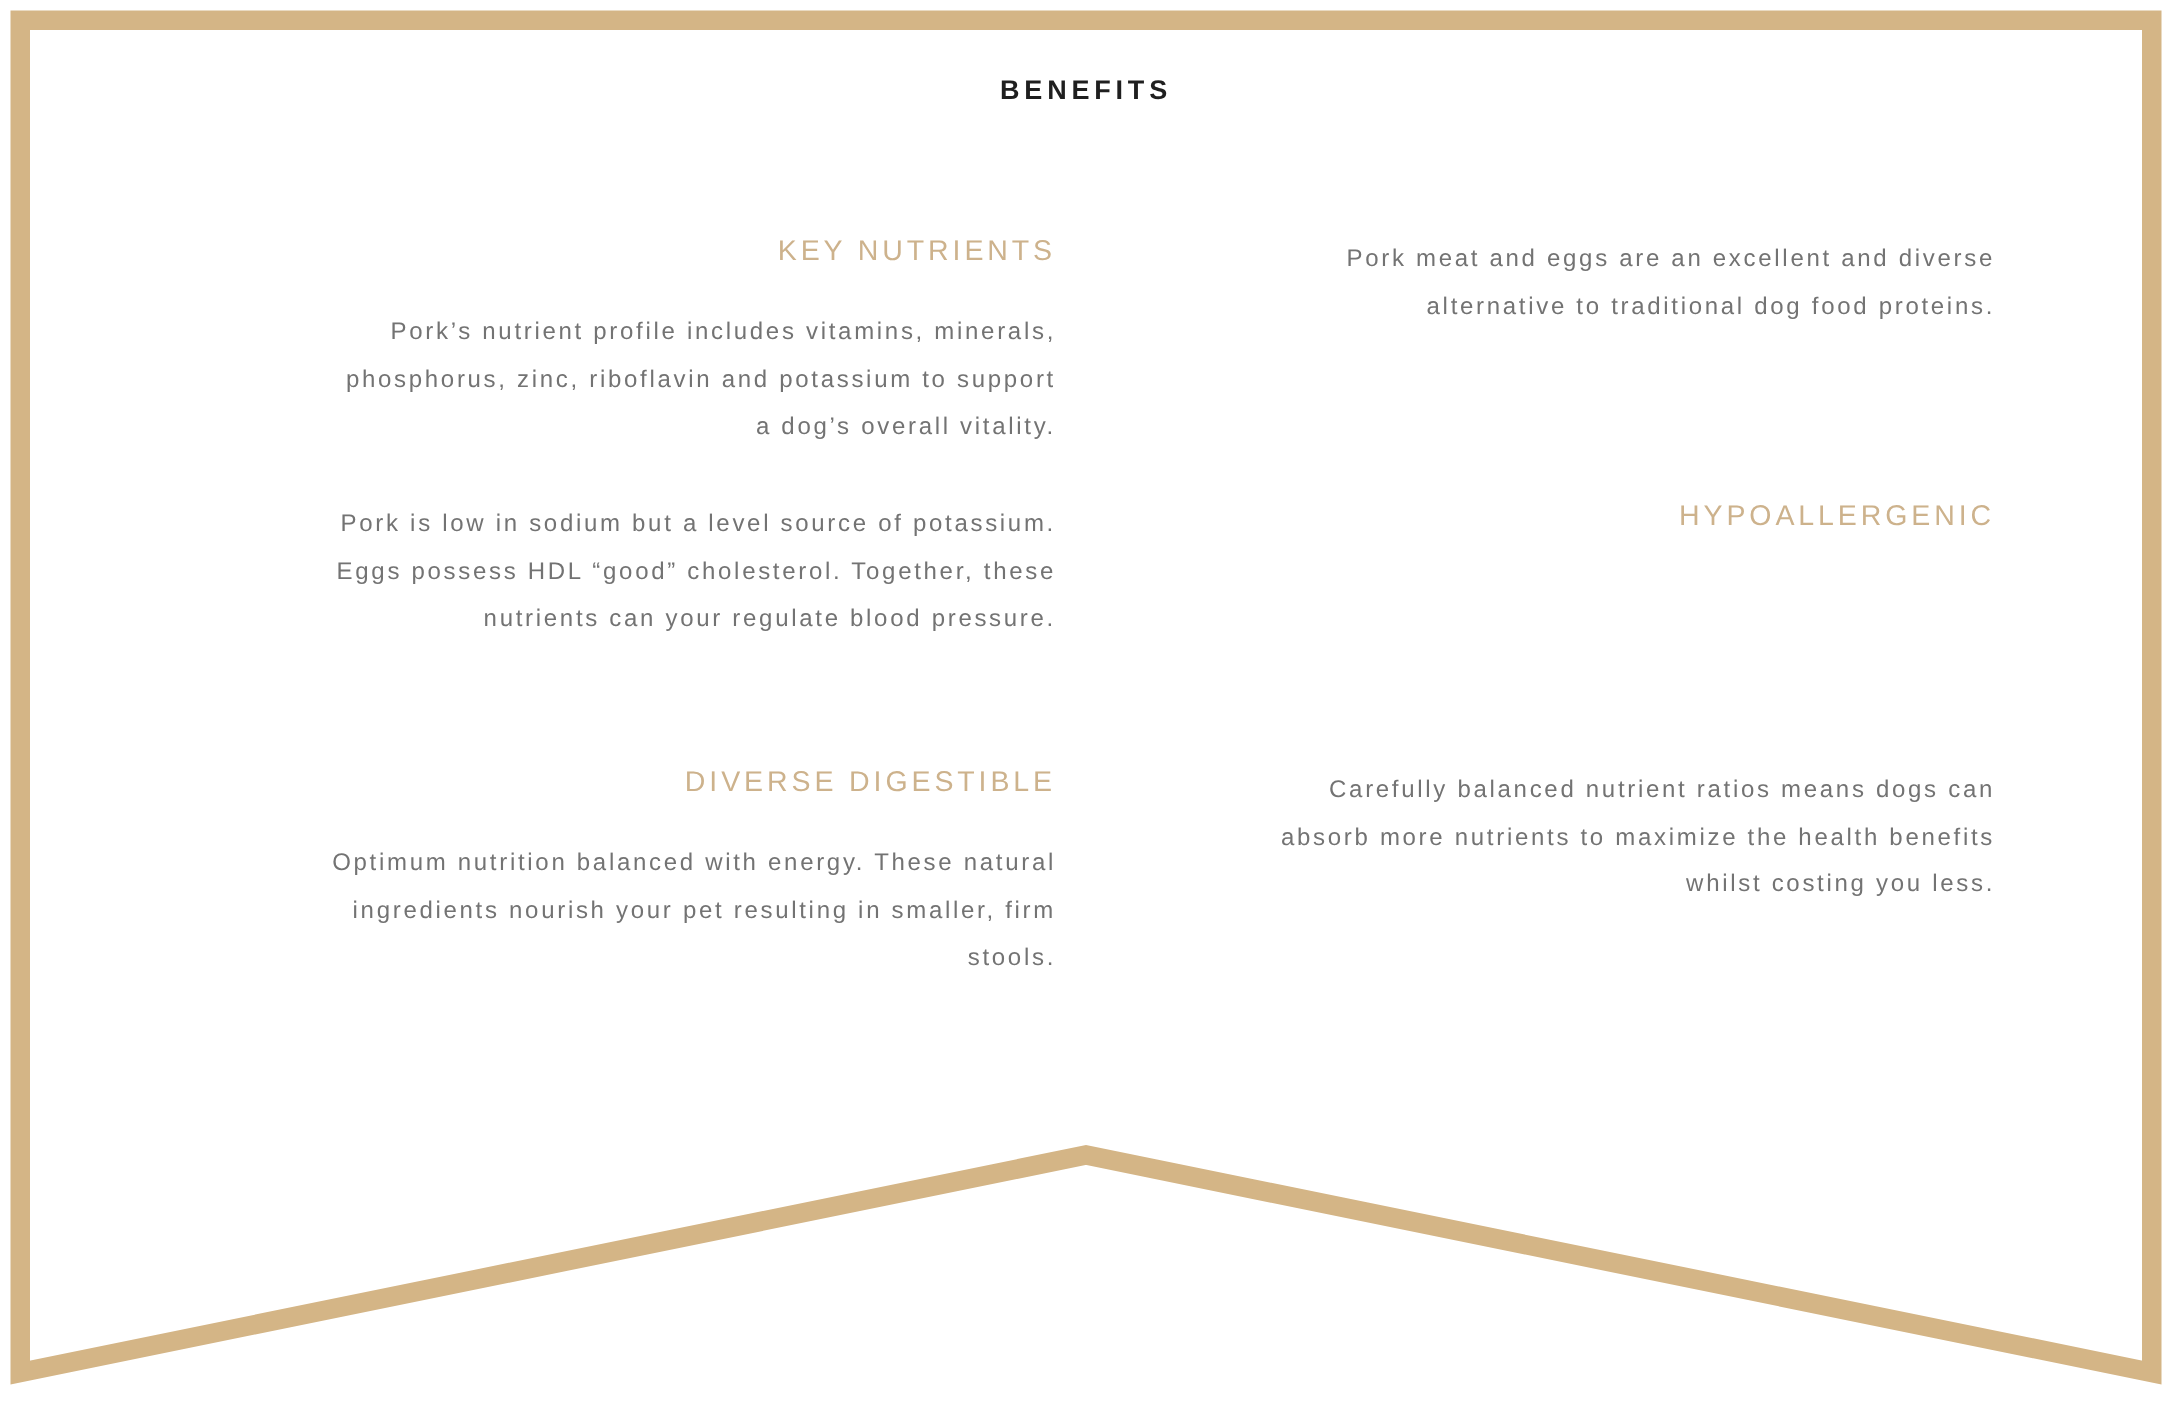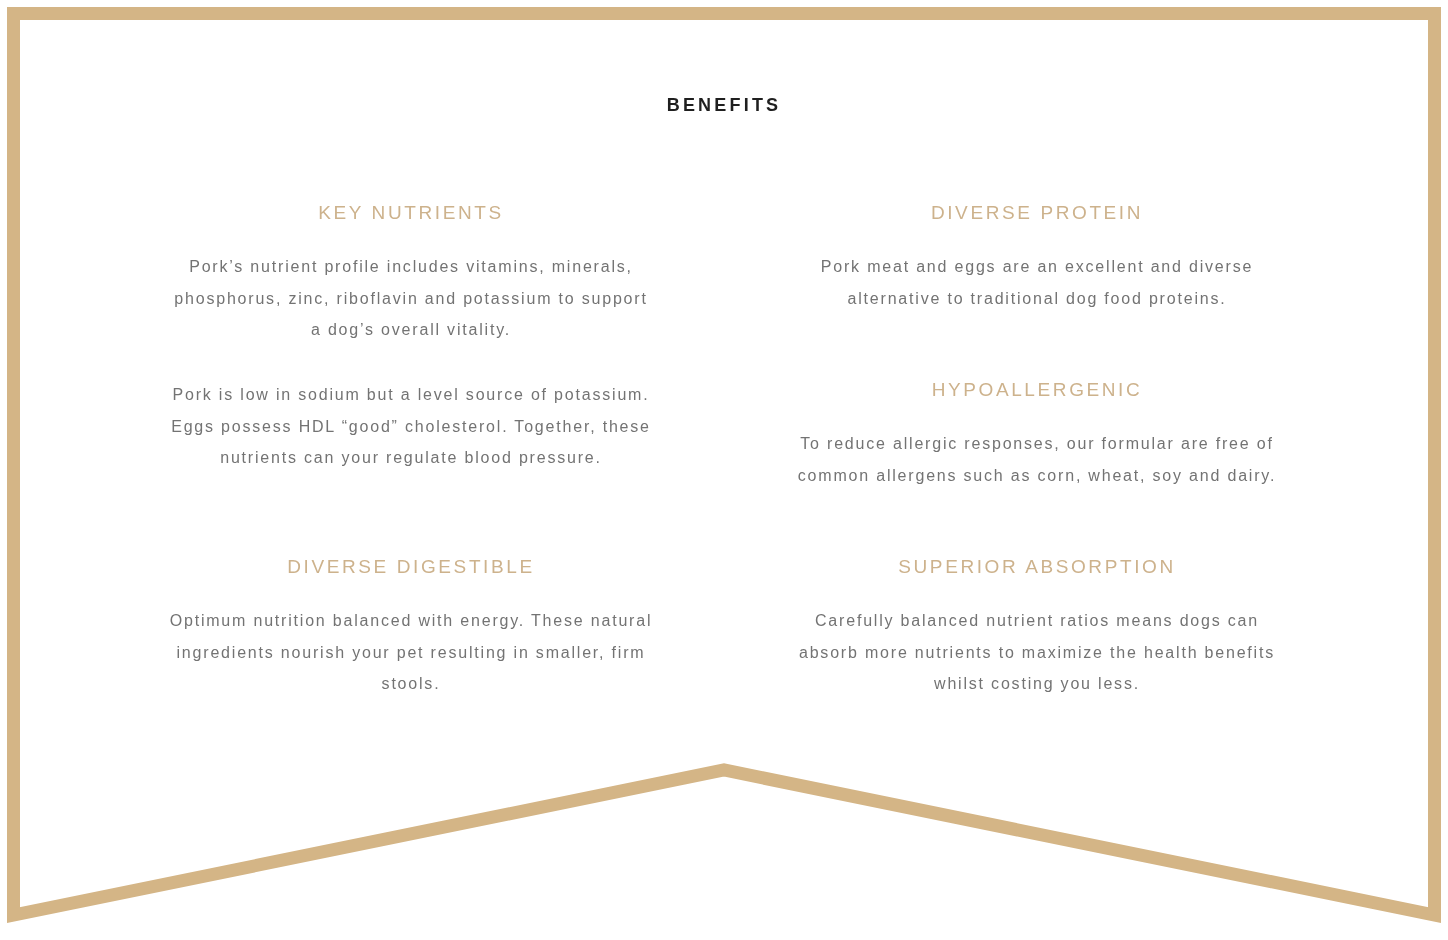--- a/index.html
+++ b/index.html
@@ -20,39 +20,39 @@
     position: absolute;
     top: 0; left: 0;
     width: 1448px;
     height: 940px;
     pointer-events: none;
   }
   .content {
     position: relative;
     width: 100%;
     height: 100%;
-    padding-top: 94px;
+    padding-top: 49px;
   }
   .page-title {
     text-align: center;
     font-size: 18px;
     font-weight: 700;
     letter-spacing: 3.2px;
     color: #1f1f1f;
     line-height: 22px;
   }
   .benefits-grid {
     margin: 86px 118px 0 118px;
     display: grid;
     grid-template-columns: 1fr 1fr;
     grid-auto-rows: 177px;
     column-gap: 40px;
   }
   .benefit {
-    text-align: center;
+    text-align: right;
   }
   .benefit-heading {
     font-size: 19px;
     font-weight: 400;
     letter-spacing: 2.6px;
     color: #cdb28c;
     line-height: 22px;
     margin-bottom: 27px;
   }
   .benefit-text {
@@ -80,46 +80,42 @@
     <div class="benefits-grid">
 
       <div class="benefit">
         <h3 class="benefit-heading">KEY NUTRIENTS</h3>
         <p class="benefit-text">Pork’s nutrient profile includes vitamins, minerals,
 phosphorus, zinc, riboflavin and potassium to support
 a dog’s overall vitality.</p>
       </div>
 
       <div class="benefit">
-        <h3 class="benefit-heading">DIVERSE PROTEIN</h3>
         <p class="benefit-text">Pork meat and eggs are an excellent and diverse
 alternative to traditional dog food proteins.</p>
       </div>
 
       <div class="benefit">
         <p class="benefit-text">Pork is low in sodium but a level source of potassium.
 Eggs possess HDL “good” cholesterol. Together, these
 nutrients can your regulate blood pressure.</p>
       </div>
 
       <div class="benefit">
         <h3 class="benefit-heading">HYPOALLERGENIC</h3>
-        <p class="benefit-text">To reduce allergic responses, our formular are free of
-common allergens such as corn, wheat, soy and dairy.</p>
       </div>
 
       <div class="benefit">
         <h3 class="benefit-heading">DIVERSE DIGESTIBLE</h3>
         <p class="benefit-text">Optimum nutrition balanced with energy. These natural
 ingredients nourish your pet resulting in smaller, firm
 stools.</p>
       </div>
 
       <div class="benefit">
-        <h3 class="benefit-heading">SUPERIOR ABSORPTION</h3>
         <p class="benefit-text">Carefully balanced nutrient ratios means dogs can
 absorb more nutrients to maximize the health benefits
 whilst costing you less.</p>
       </div>
 
     </div>
   </div>
 </div>
 
 </body></html>

